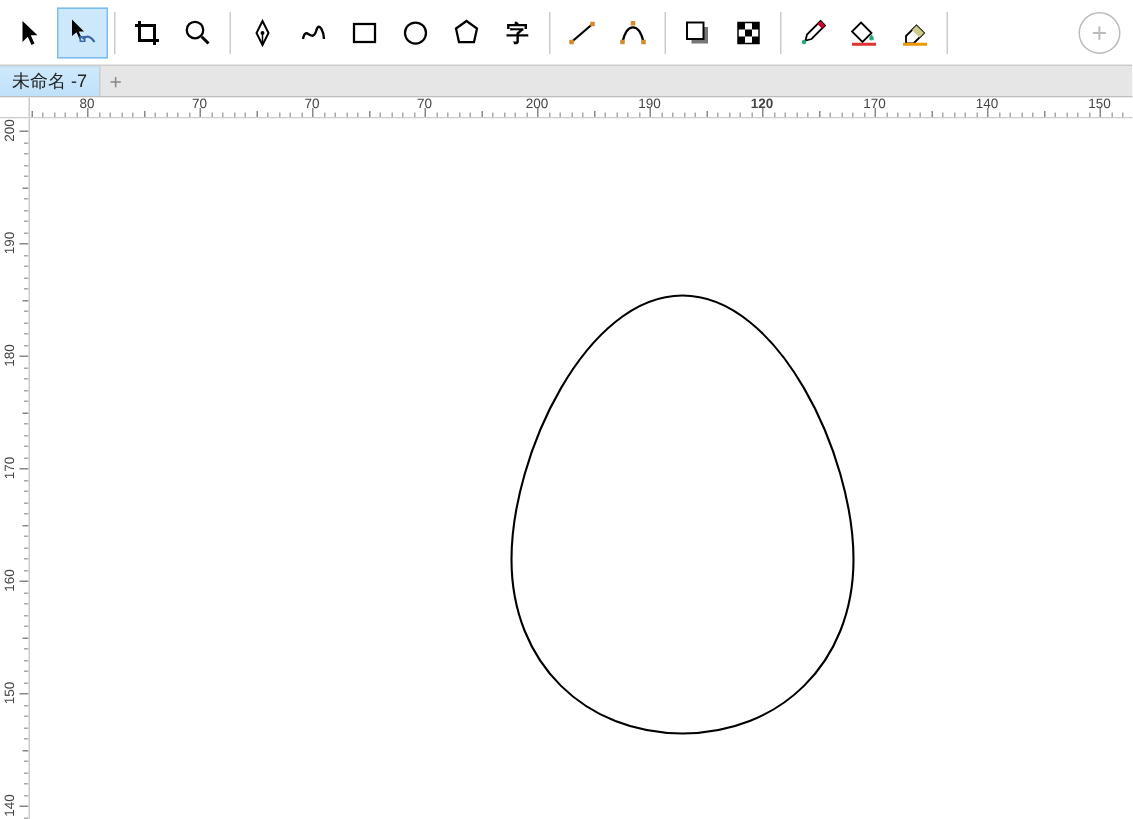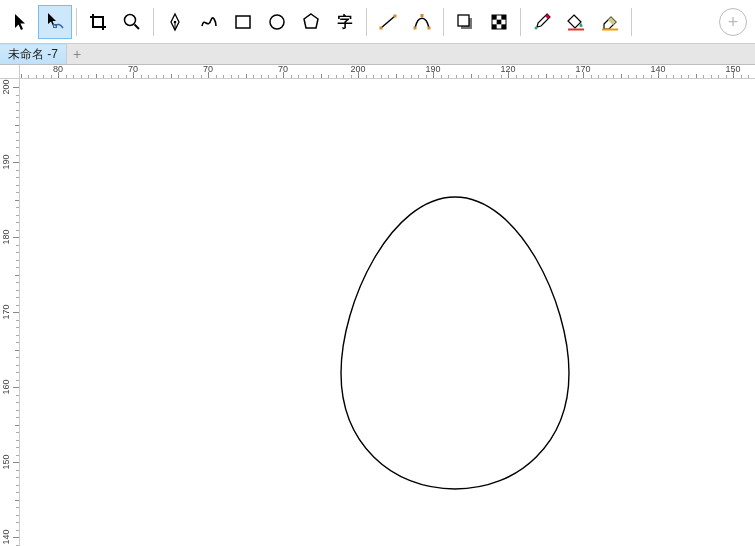--- a/index.html
+++ b/index.html
@@ -353,21 +353,21 @@
       <div class="htick-minor" style="left: 420.5px;"></div>
       <div class="htick-minor" style="left: 428px;"></div>
       <div class="htick-minor" style="left: 435.5px;"></div>
       <div class="htick-minor" style="left: 443px;"></div>
       <div class="htick-major" style="height: 4px; left: 450.5px;"></div>
       <div class="htick-minor" style="left: 458px;"></div>
       <div class="htick-minor" style="left: 465.5px;"></div>
       <div class="htick-minor" style="left: 473px;"></div>
       <div class="htick-minor" style="left: 480.5px;"></div>
       <div class="htick-major" style="left: 488px;"></div>
-      <div class="hlabel" style="left: 488px;">120</div>
+      <div class="hlabel" style="left: 488px; font-weight: bold;">120</div>
       <div class="htick-minor" style="left: 495.5px;"></div>
       <div class="htick-minor" style="left: 503px;"></div>
       <div class="htick-minor" style="left: 510.5px;"></div>
       <div class="htick-minor" style="left: 518px;"></div>
       <div class="htick-major" style="height: 4px; left: 525.5px;"></div>
       <div class="htick-minor" style="left: 533px;"></div>
       <div class="htick-minor" style="left: 540.5px;"></div>
       <div class="htick-minor" style="left: 548px;"></div>
       <div class="htick-minor" style="left: 555.5px;"></div>
       <div class="htick-major" style="left: 563px;"></div>

